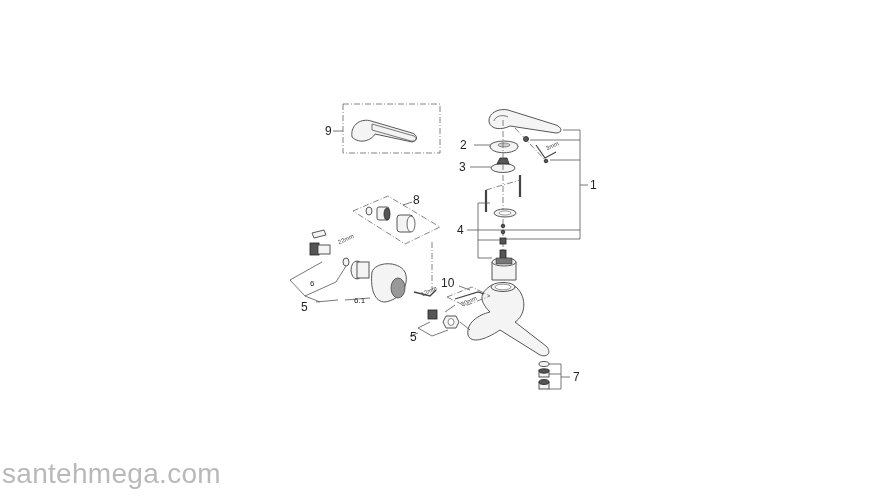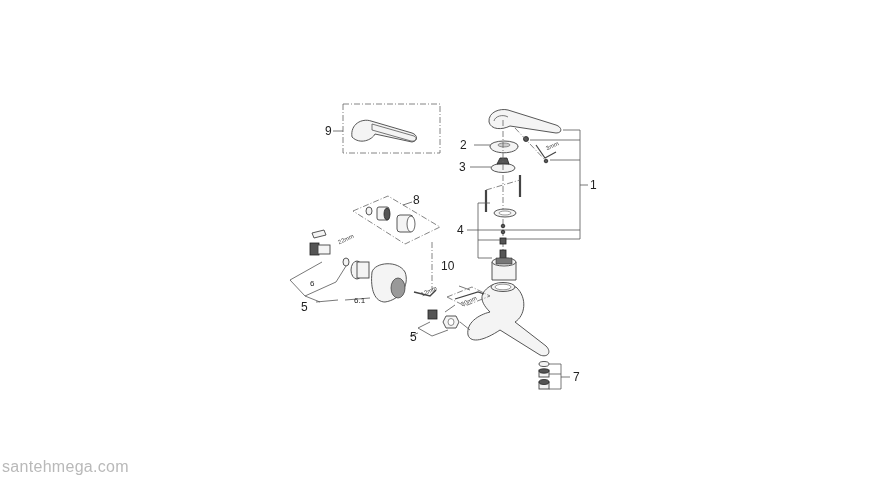--- a/index.html
+++ b/index.html
@@ -1,21 +1,21 @@
 <!DOCTYPE html>
 <html><head>
 <meta charset="utf-8">
 <style>
   html, body { margin:0; padding:0; background:#ffffff; }
   body { width:880px; height:500px; position:relative; overflow:hidden; font-family:"Liberation Sans", sans-serif; }
   #stage { position:absolute; left:0; top:0; width:880px; height:500px; }
   .lbl { position:absolute; font-size:12px; color:#222; line-height:1; }
   .lbl.sm { font-size:8px; }
   .dim { position:absolute; font-size:6px; color:#444; transform:rotate(-25deg); transform-origin:left top; }
-  .watermark { position:absolute; left:2px; top:458px; font-size:16px; color:#b9b9b9; letter-spacing:0.3px; }
+  .watermark { position:absolute; left:2px; top:458px; font-size:28px; color:#b9b9b9; letter-spacing:0.3px; }
   svg { position:absolute; left:0; top:0; }
   .ln { stroke:#555; stroke-width:0.8; fill:none; }
   .dash { stroke:#666; stroke-width:0.8; fill:none; stroke-dasharray:6 2 1 2; }
   .part { stroke:#444; stroke-width:0.9; fill:#f4f4f4; }
   .dark { stroke:#222; stroke-width:0.8; fill:#555; }
 </style>
 </head>
 <body>
 
 <div id="stage">
@@ -151,21 +151,21 @@
 <span class="lbl" style="left:325px;top:125px;">9</span>
 <span class="lbl" style="left:460px;top:139px;">2</span>
 <span class="lbl" style="left:459px;top:161px;">3</span>
 <span class="lbl" style="left:590px;top:179px;">1</span>
 <span class="lbl" style="left:457px;top:224px;">4</span>
 <span class="lbl" style="left:413px;top:194px;">8</span>
 <span class="lbl" style="left:301px;top:301px;">5</span>
 <span class="lbl sm" style="left:310px;top:280px;">6</span>
 <span class="lbl sm" style="left:354px;top:297px;">6.1</span>
 <span class="lbl" style="left:410px;top:331px;">5</span>
-<span class="lbl" style="left:441px;top:260px;">10</span>
+<span class="lbl" style="left:441px;top:277px;">10</span>
 <span class="lbl" style="left:573px;top:371px;">7</span>
 
 <span class="dim" style="left:545px;top:146px;">3mm</span>
 <span class="dim" style="left:337px;top:240px;">22mm</span>
 <span class="dim" style="left:460px;top:302px;">30mm</span>
 <span class="dim" style="left:420px;top:292px;">12mm</span>
 
 <span class="watermark">santehmega.com</span>
 </div>
 

